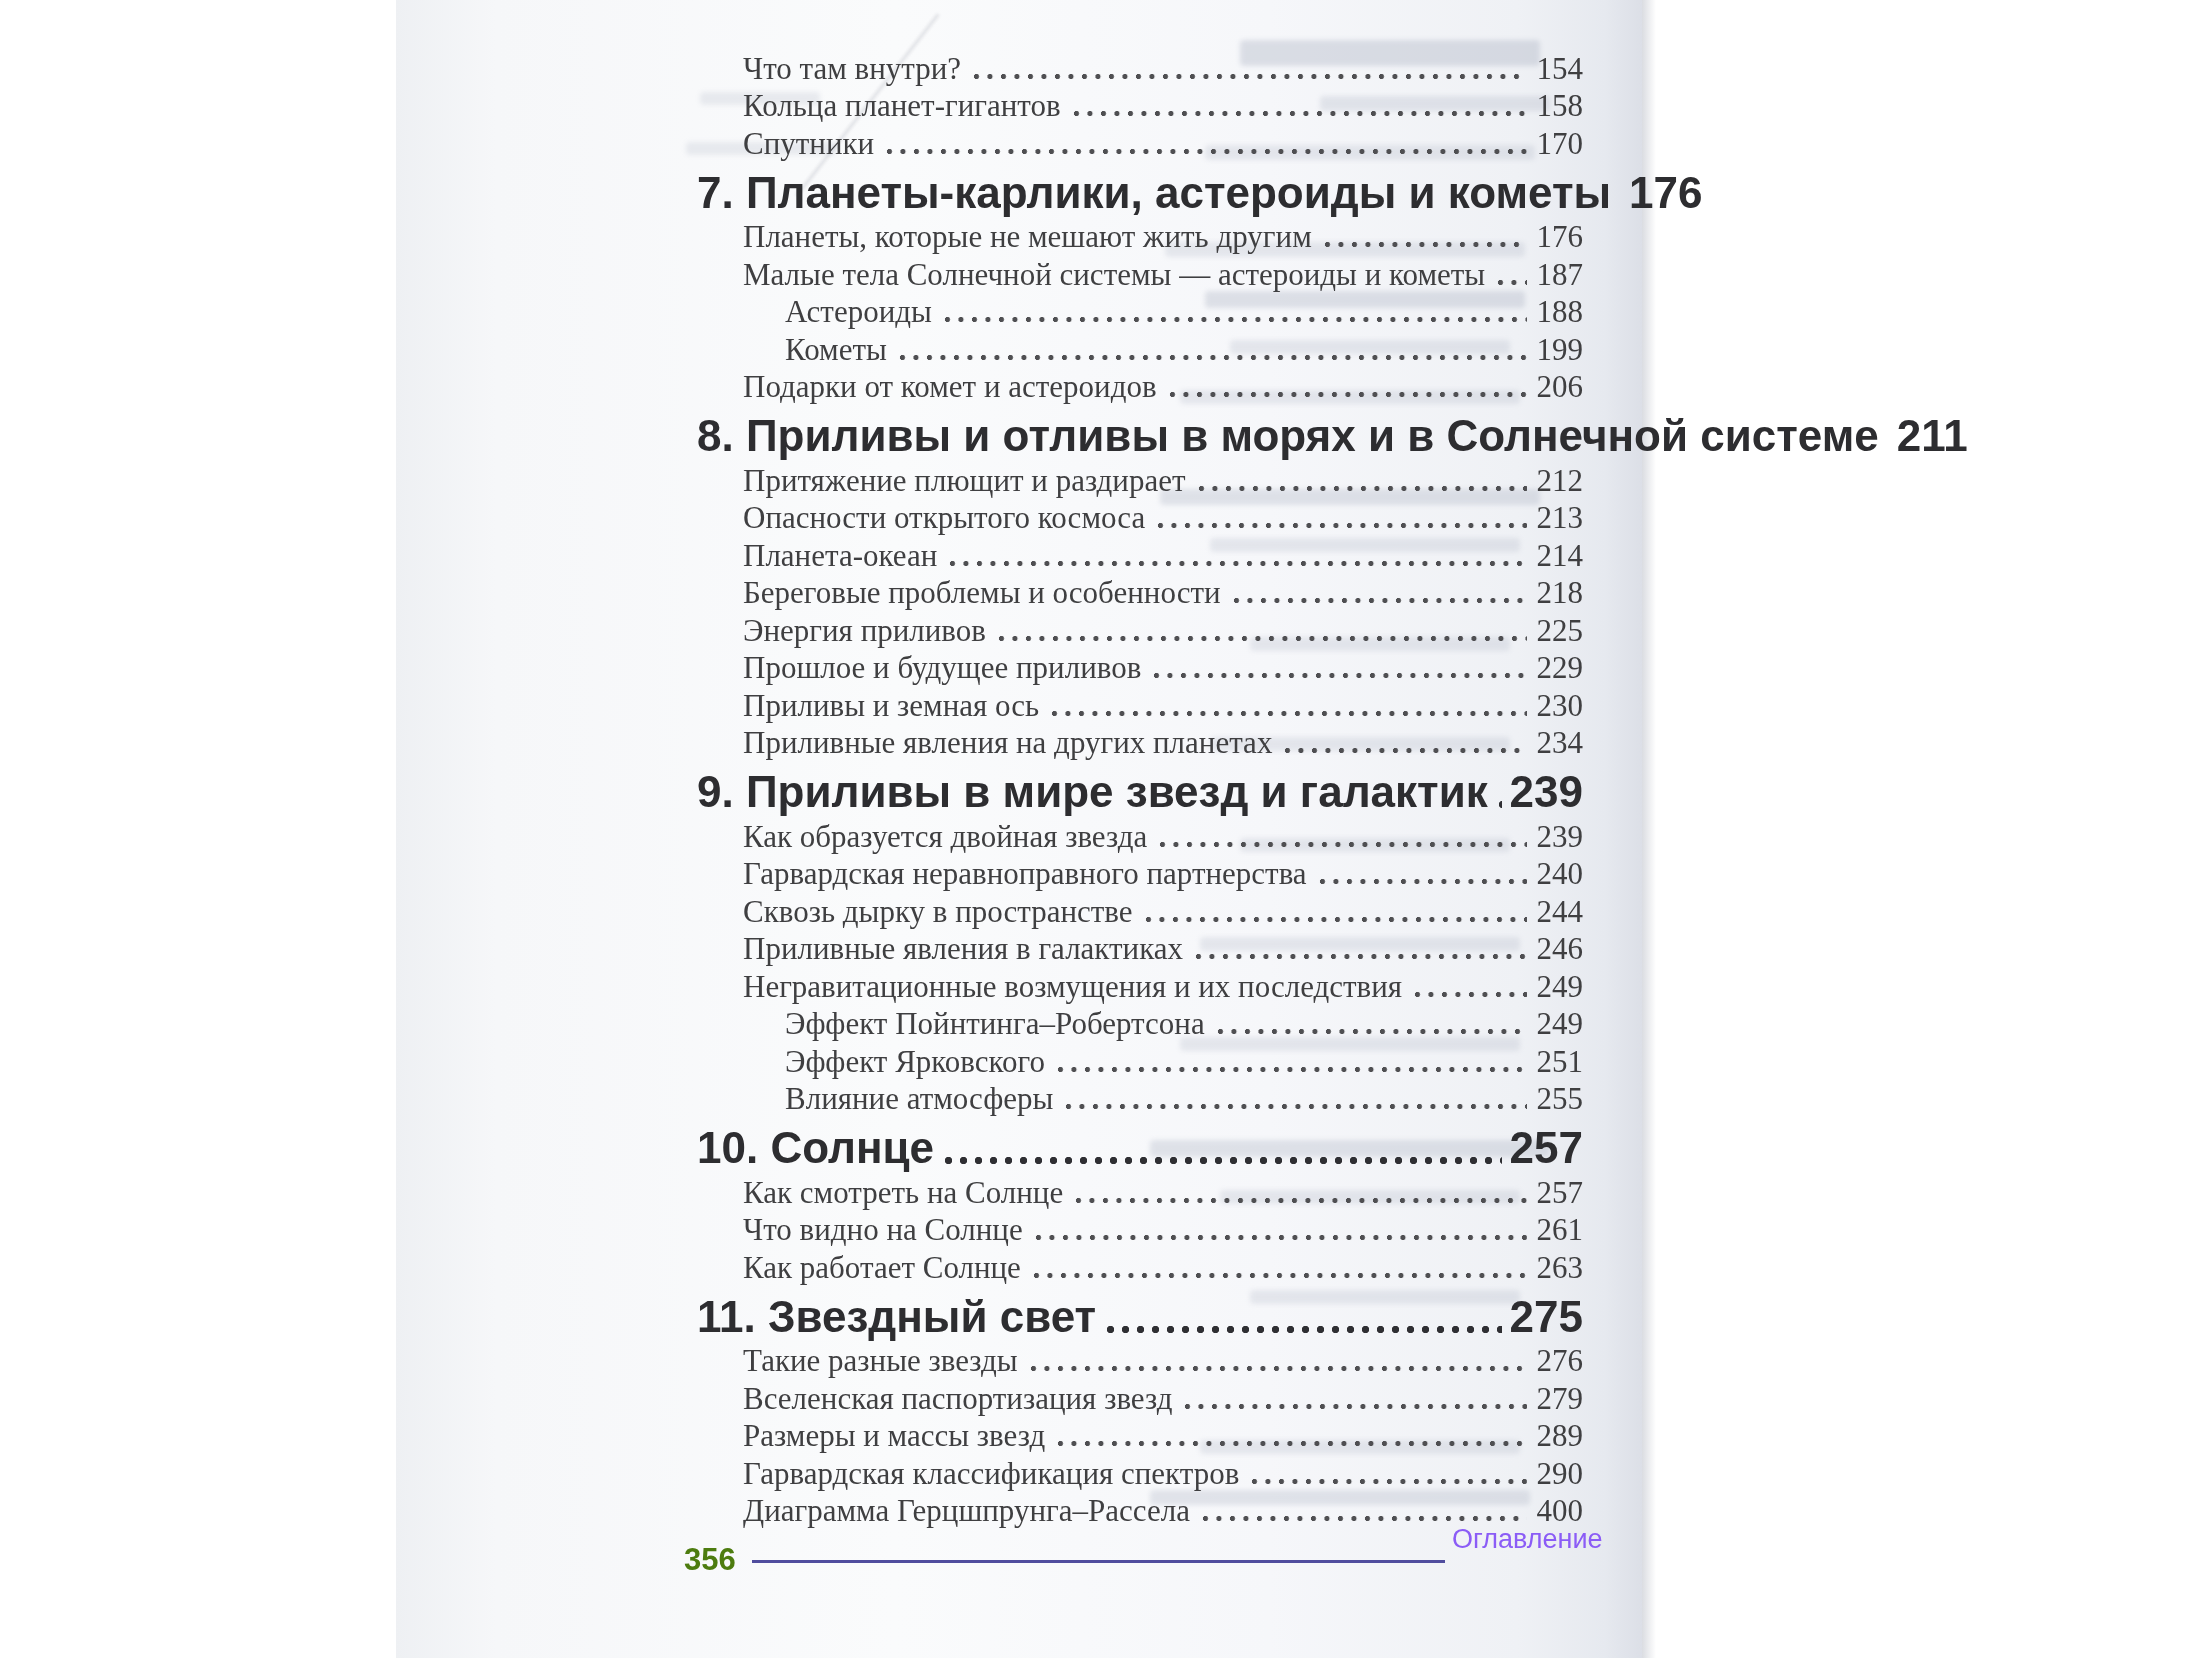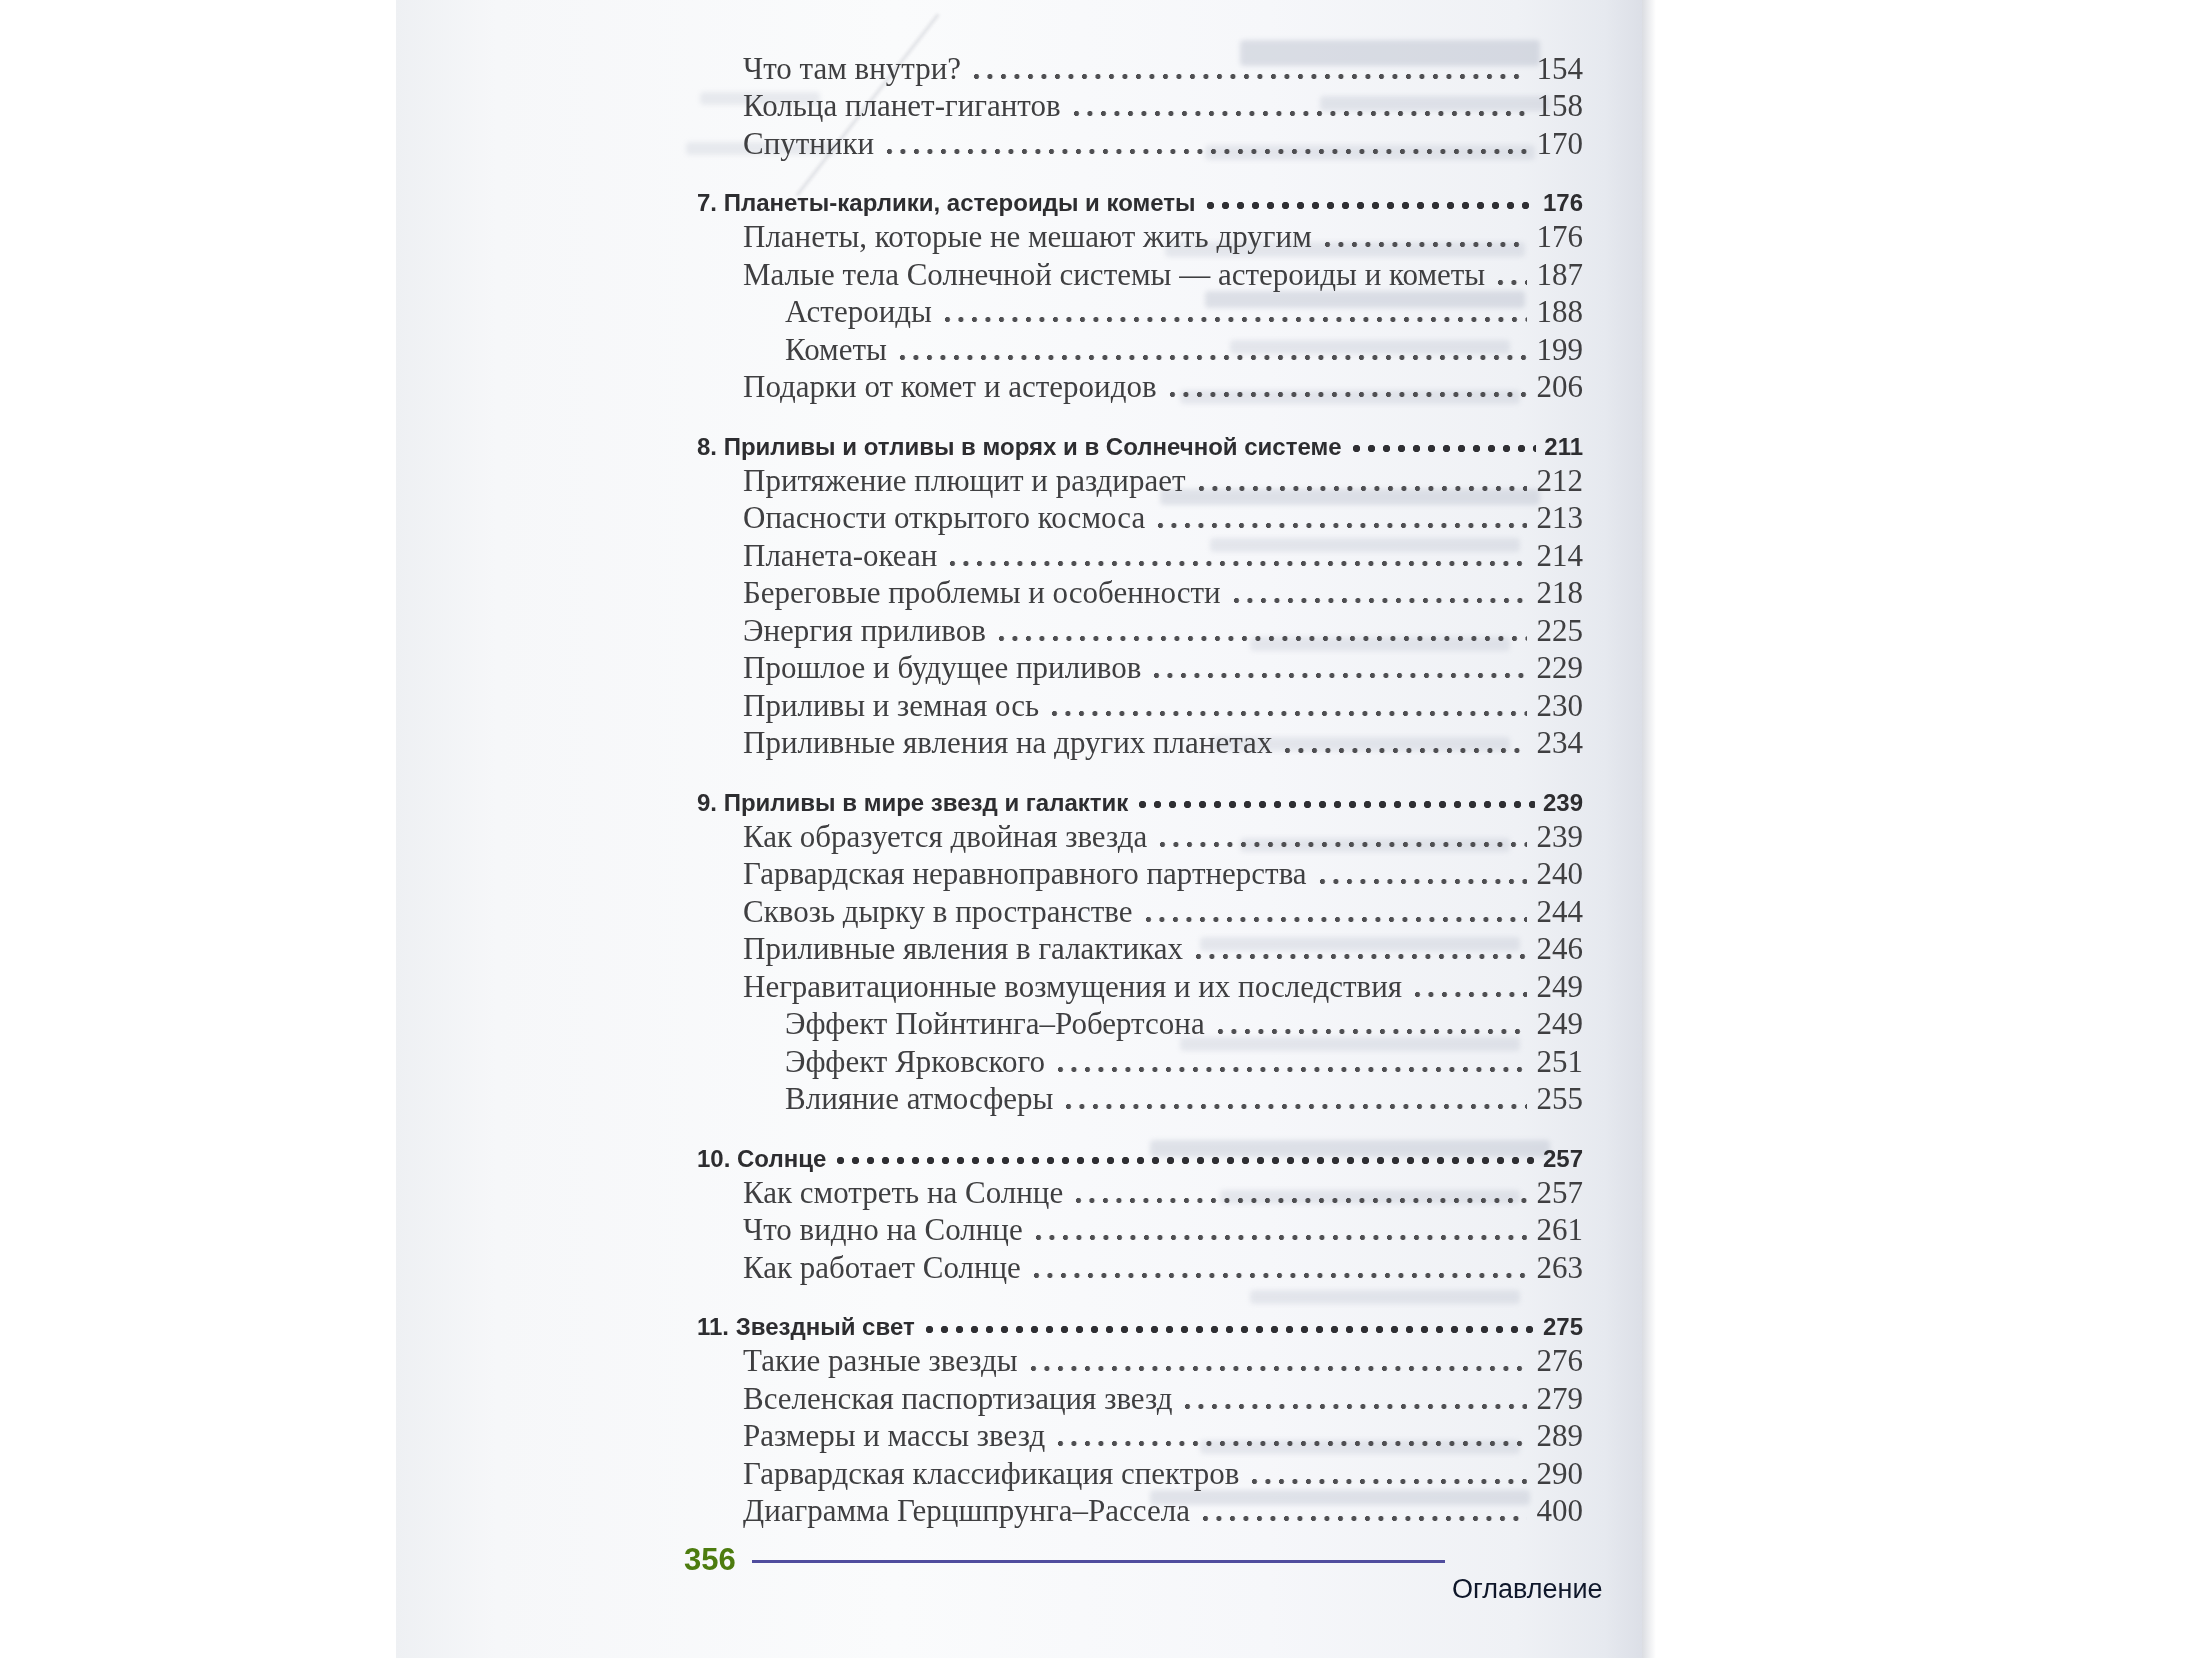--- a/index.html
+++ b/index.html
@@ -35,21 +35,21 @@
   .toc{position:absolute;left:697px;top:47px;width:886px;color:#3f3f41;}
   .row{display:flex;align-items:flex-end;height:37.5px;}
   .row .t{white-space:nowrap;font-size:31px;line-height:1.02;}
   .row .p{white-space:nowrap;font-size:31px;line-height:1.02;}
   .row.lvl1{padding-left:46px;}
   .row.lvl2{padding-left:88px;}
   .row.ch{
     height:46px;margin-top:10px;
     font-family:"Liberation Sans","DejaVu Sans",sans-serif;font-weight:bold;color:#2d2d30;
   }
-  .row.ch .t,.row.ch .p{font-size:24px;}
+  .row.ch .t,.row.ch .p{font-size:44px;}
   .leader{
     flex:1 1 auto;height:7px;margin:0 10px 5px 12px;
     background-image:radial-gradient(circle at 3.5px 3.5px,#4f4f52 2.3px,rgba(0,0,0,0) 2.9px);
     background-size:13.5px 7px;background-repeat:repeat-x;background-position:left bottom;
   }
   .row.ch .leader{
     height:9px;margin:0 8px 6px 10px;
     background-image:radial-gradient(circle at 4.5px 4.5px,#2f2f33 3.4px,rgba(0,0,0,0) 4px);
     background-size:15px 9px;
   }
@@ -57,23 +57,23 @@
   
   .footer-num{
     position:absolute;left:684px;top:1544px;
     font-family:"Liberation Sans","DejaVu Sans",sans-serif;font-weight:bold;
     font-size:31px;color:#4d7c0f;line-height:1;
   }
   .footer-rule{
     position:absolute;left:752px;top:1560px;width:693px;height:3px;background:#504d9e;
   }
   .footer-label{
-    position:absolute;left:1452px;top:1576px;
+    position:absolute;left:1452px;top:1526px;
     font-family:"Liberation Sans","DejaVu Sans",sans-serif;
-    font-size:27px;color:#0f172a;line-height:1;
+    font-size:27px;color:#8b5cf6;line-height:1;
   }
 </style>
 </head>
 <body>
 
 <div class="canvas">
 
   <div class="page">
     <span class="crease"></span>
 

